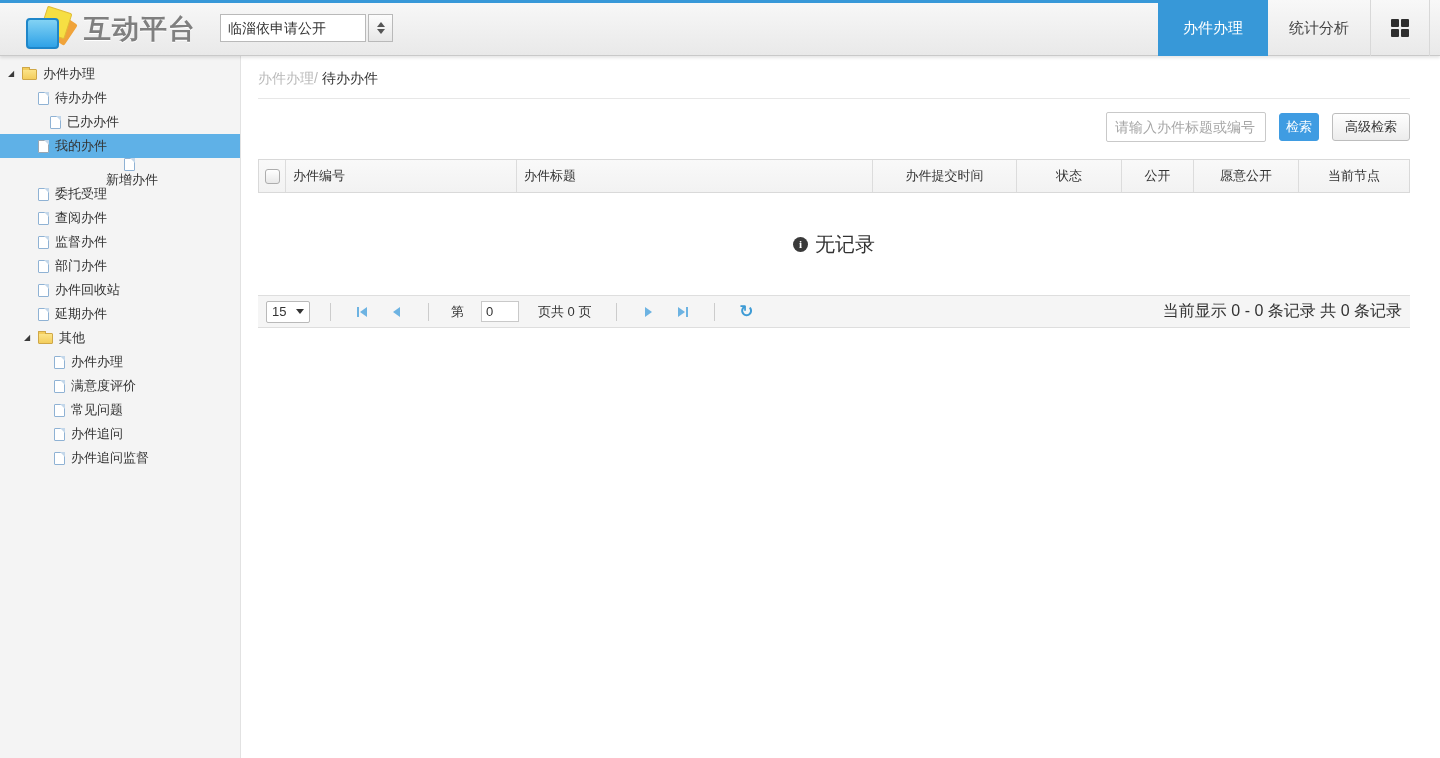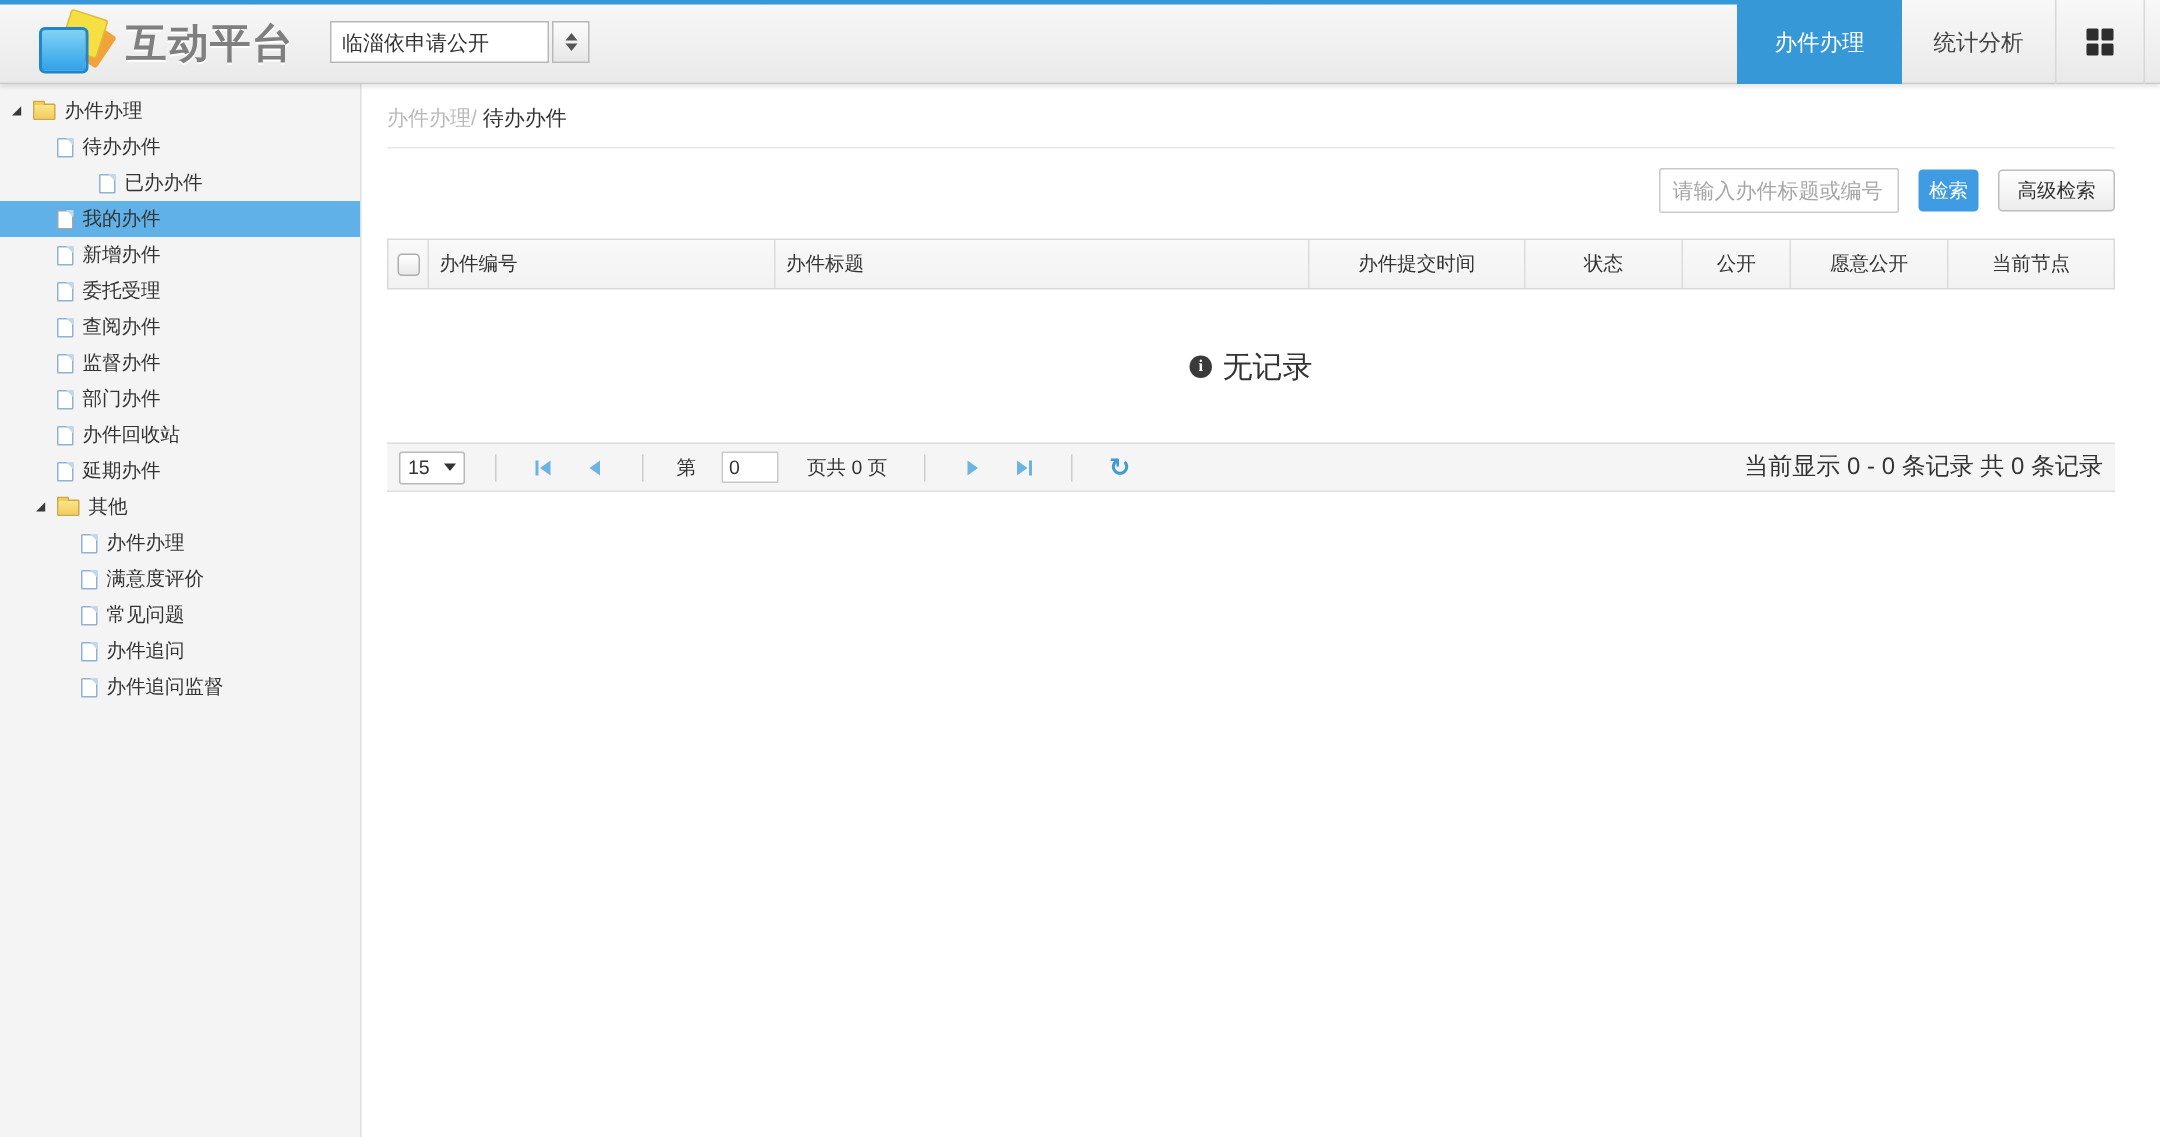--- a/index.html
+++ b/index.html
@@ -163,31 +163,31 @@
       <div class="tree-row" style="padding-left: 8px;">
         <span class="tree-arrow">◢</span>
         <span class="folder-icon"></span>
         <span class="tree-label">办件办理</span>
       </div>
       <div class="tree-row" style="padding-left: 24px;">
         <span class="tree-spacer"></span>
         <span class="doc-icon"></span>
         <span class="tree-label">待办办件</span>
       </div>
-      <div class="tree-row" style="padding-left: 36px; margin-left: 16px;">
+      <div class="tree-row" style="padding-left: 36px;">
         <span class="tree-spacer"></span>
         <span class="doc-icon"></span>
         <span class="tree-label">已办办件</span>
       </div>
       <div class="tree-row selected" style="padding-left: 24px;">
         <span class="tree-spacer"></span>
         <span class="doc-icon"></span>
         <span class="tree-label">我的办件</span>
       </div>
-      <div class="tree-row" style="padding-left: 24px;">
+      <div class="tree-row" style="padding-left: 24px; flex-direction: column;">
         <span class="tree-spacer"></span>
         <span class="doc-icon"></span>
         <span class="tree-label">新增办件</span>
       </div>
       <div class="tree-row" style="padding-left: 24px;">
         <span class="tree-spacer"></span>
         <span class="doc-icon"></span>
         <span class="tree-label">委托受理</span>
       </div>
       <div class="tree-row" style="padding-left: 24px;">

